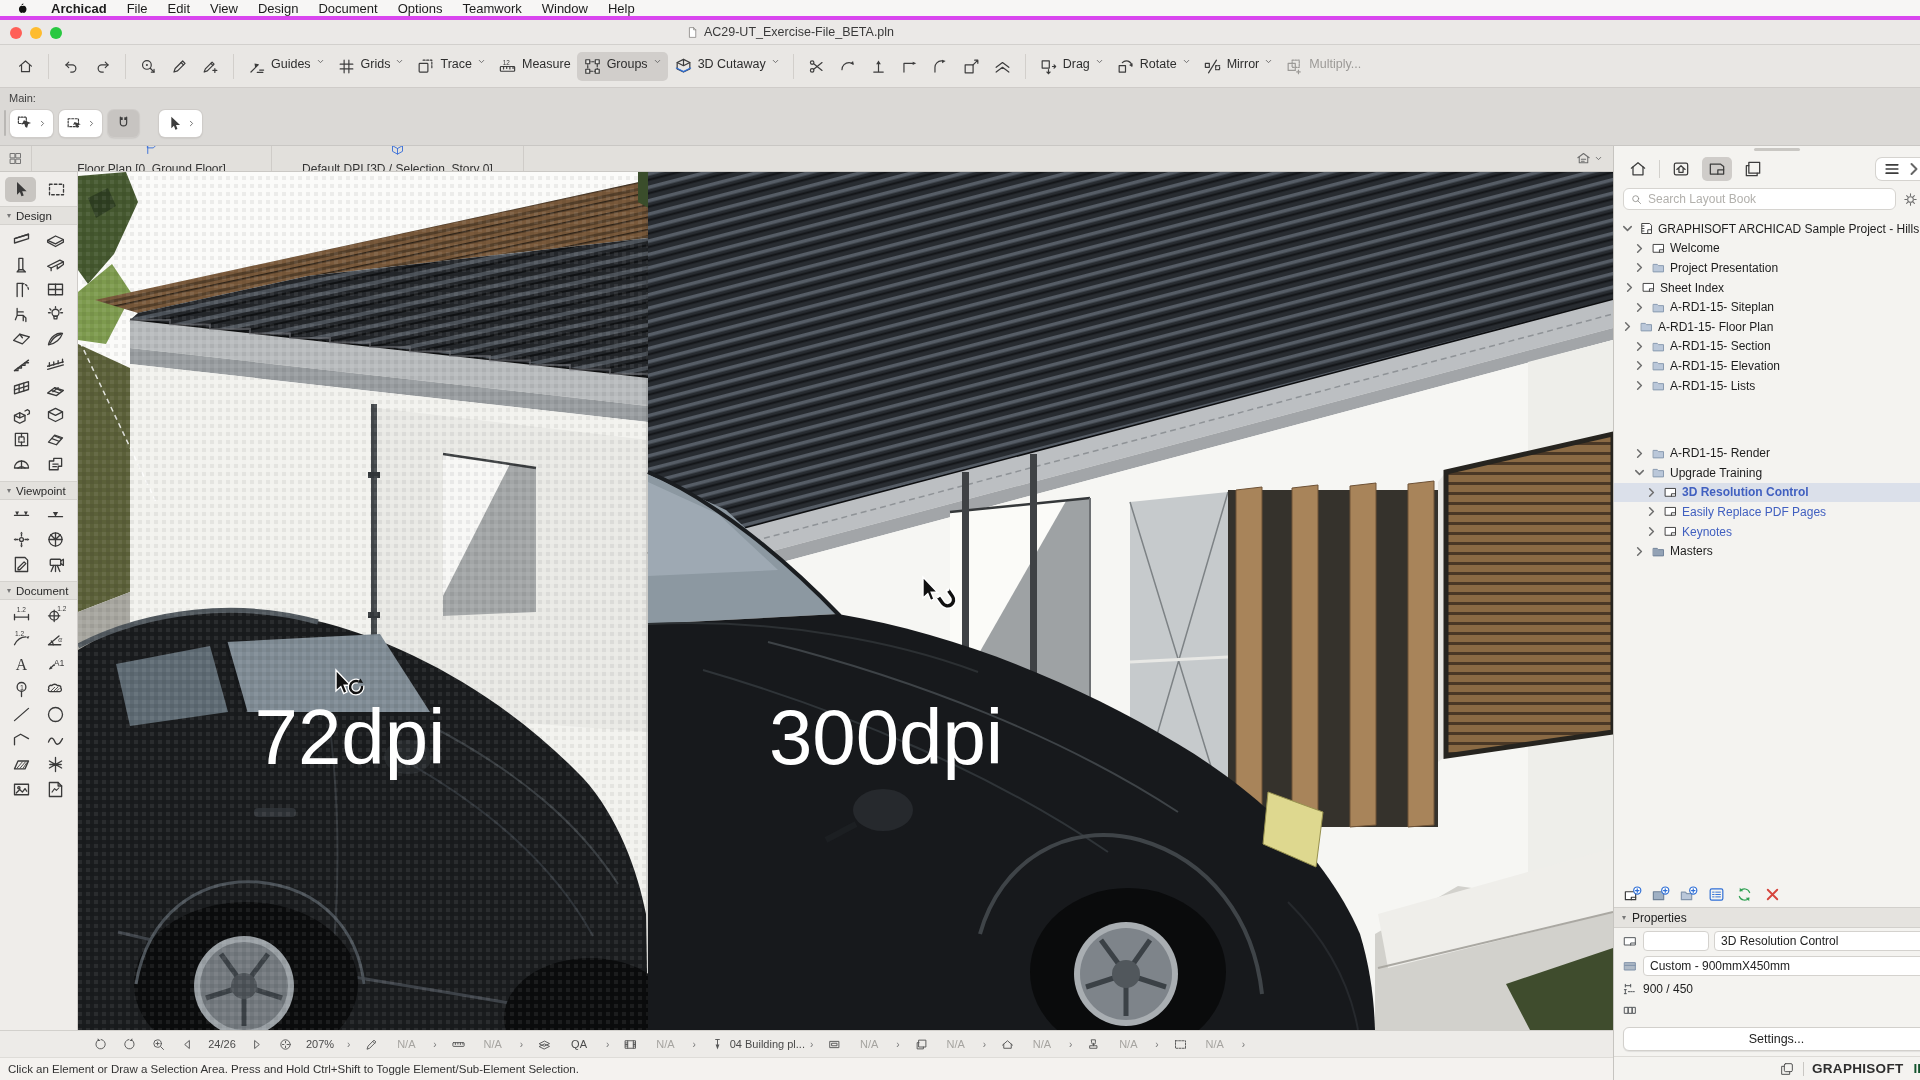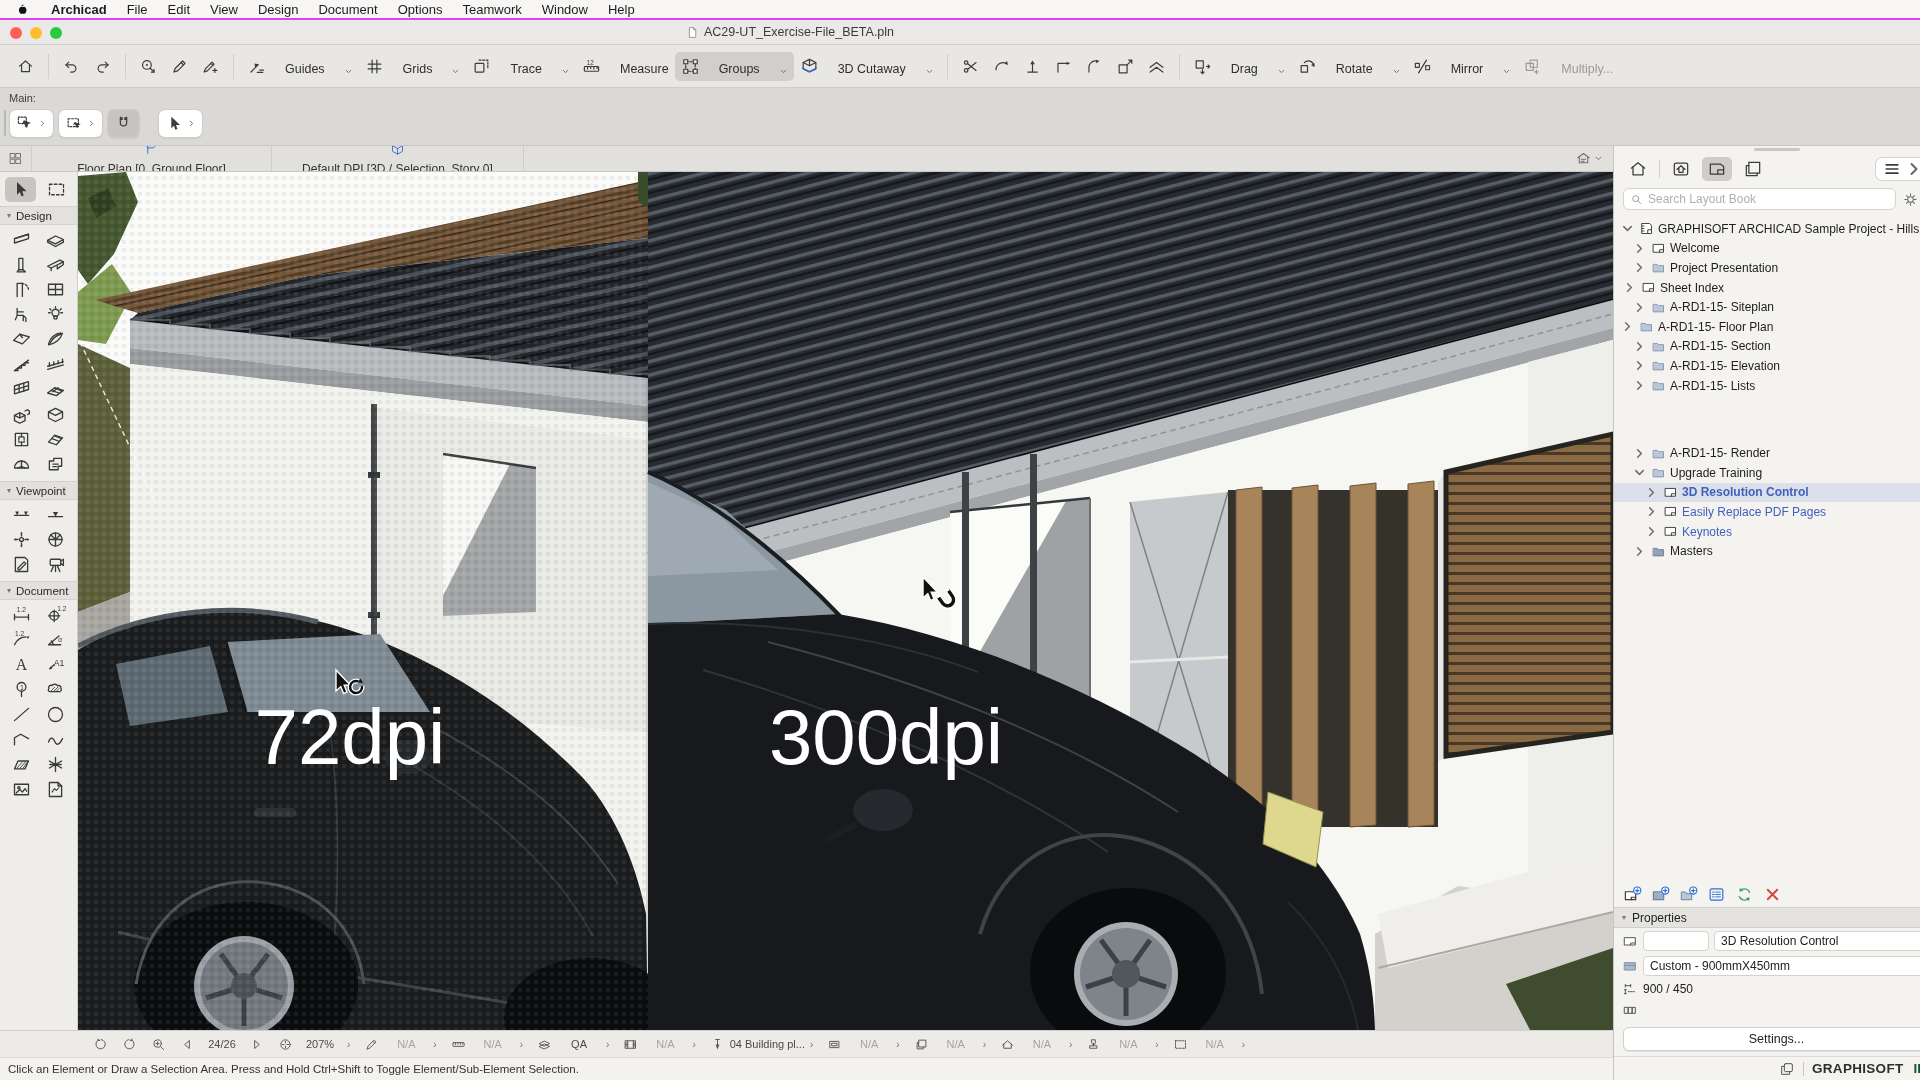--- a/index.html
+++ b/index.html
@@ -5,35 +5,35 @@
   * { margin:0; padding:0; box-sizing:border-box; }
   html,body { width:1920px; height:1080px; overflow:hidden; }
   body { font-family:"Liberation Sans", sans-serif; background:#d8d6d3; color:#2b2b2b; }
 
   .ic { display:inline-flex; width:19px; height:19px; color:#3c3c3c; flex:none; }
   .ic svg { width:100%; height:100%; display:block; }
   .blue { color:#3a6fd8; }
   .gray { color:#6e6e6e; }
 
   
-  .menubar { height:20px; background:#f7f6f5; display:flex; align-items:center; padding:0 8px; font-size:13px; border-bottom:2px solid #d946ef; }
+  .menubar { height:20px; background:#f7f6f5; display:flex; align-items:center; padding:0 8px; font-size:13px; border-bottom:4px solid #d946ef; }
   .menubar .apple { width:15px; height:15px; margin:0 12px 0 6px; }
   .menu-item { padding:0 10px; color:#1c1c1c; }
   .menu-item.first { font-weight:bold; }
 
   
   .titlebar { height:25px; background:#ebe9e7; border-bottom:1px solid #d2d0cd; position:relative; display:flex; align-items:center; }
   .lights { position:absolute; left:10px; top:7px; display:flex; gap:8px; }
   .light { width:12px; height:12px; border-radius:50%; }
   .title-wrap { width:100%; display:flex; justify-content:center; padding-right:340px; align-items:center; gap:5px; font-size:12.5px; color:#3a3a3a; }
   .title-wrap .ic { width:13px; height:13px; color:#8a8885; }
 
   
   .toolbar { height:43px; background:#e9e7e4; border-bottom:1px solid #cfccc9; display:flex; align-items:center; padding:0 10px; font-size:12.5px; color:#2e2e2e; }
-  .tb-btn { display:flex; align-items:flex-end; gap:19px; padding:5px 6px; border-radius:5px; white-space:nowrap; }
+  .tb-btn { display:flex; align-items:flex-start; gap:5px; padding:5px 6px; border-radius:5px; white-space:nowrap; }
   .tb-btn.active { background:#d1cecb; }
   .tb-btn.disabled span { color:#9c9a97; }
   .tb-sep { width:1px; height:25px; background:#d2cfcb; margin:0 7px; flex:none; }
   .chev-ic { width:9px; height:9px; color:#666; }
 
   
   .quickbar { height:58px; background:#dbd9d6; border-bottom:1px solid #c9c7c4; position:relative; }
   .quickbar .grip { position:absolute; left:4px; top:22px; width:2px; height:26px; background:#b9b7b4; border-radius:2px; }
   .qb-label { position:absolute; left:9px; top:4px; font-size:11px; color:#3f3f3f; }
   .qb-row { position:absolute; left:10px; top:22px; display:flex; gap:6px; align-items:center; }

